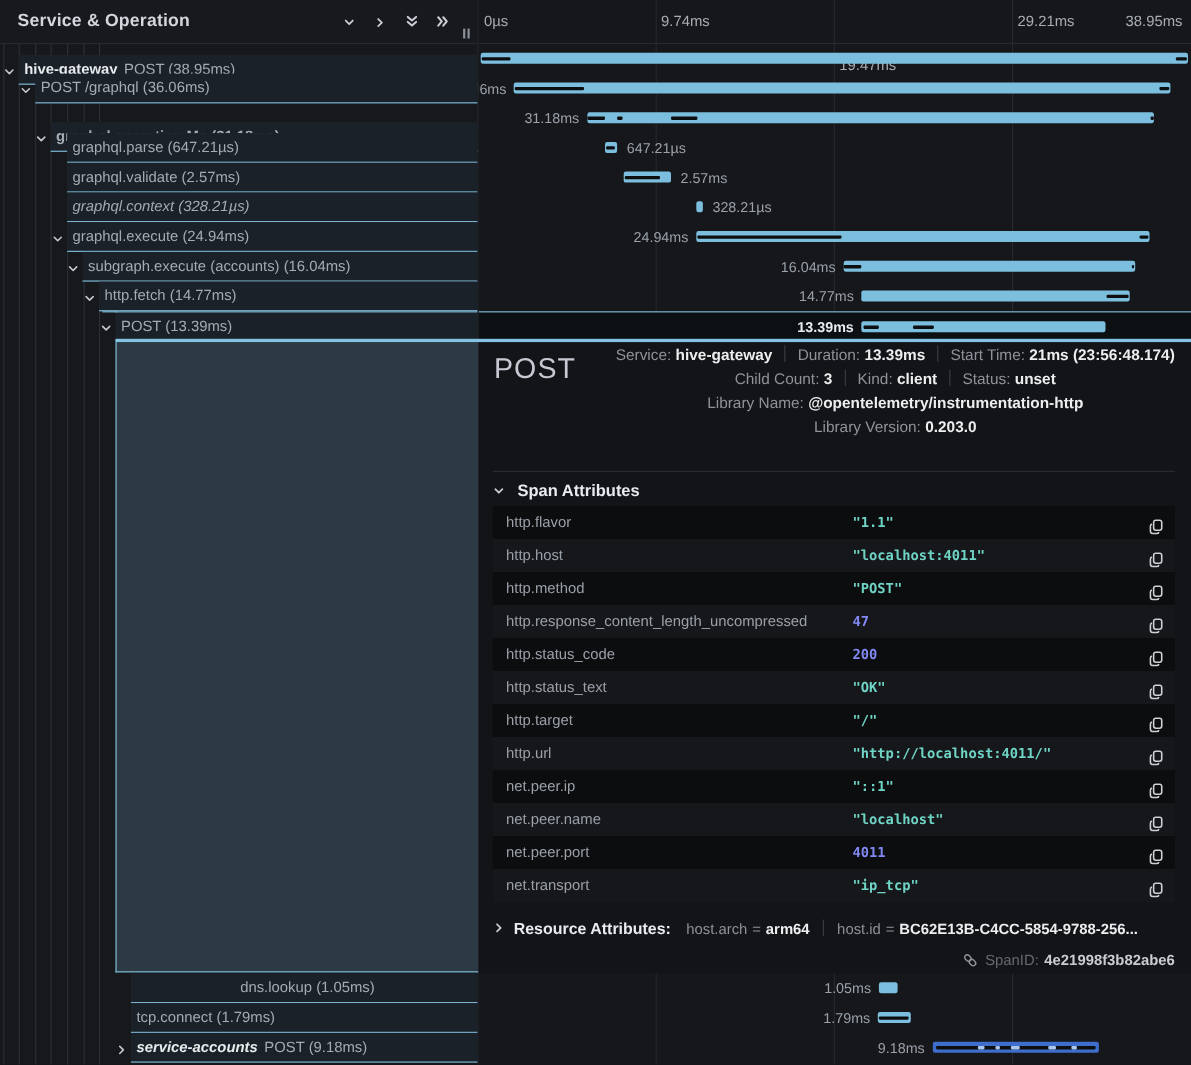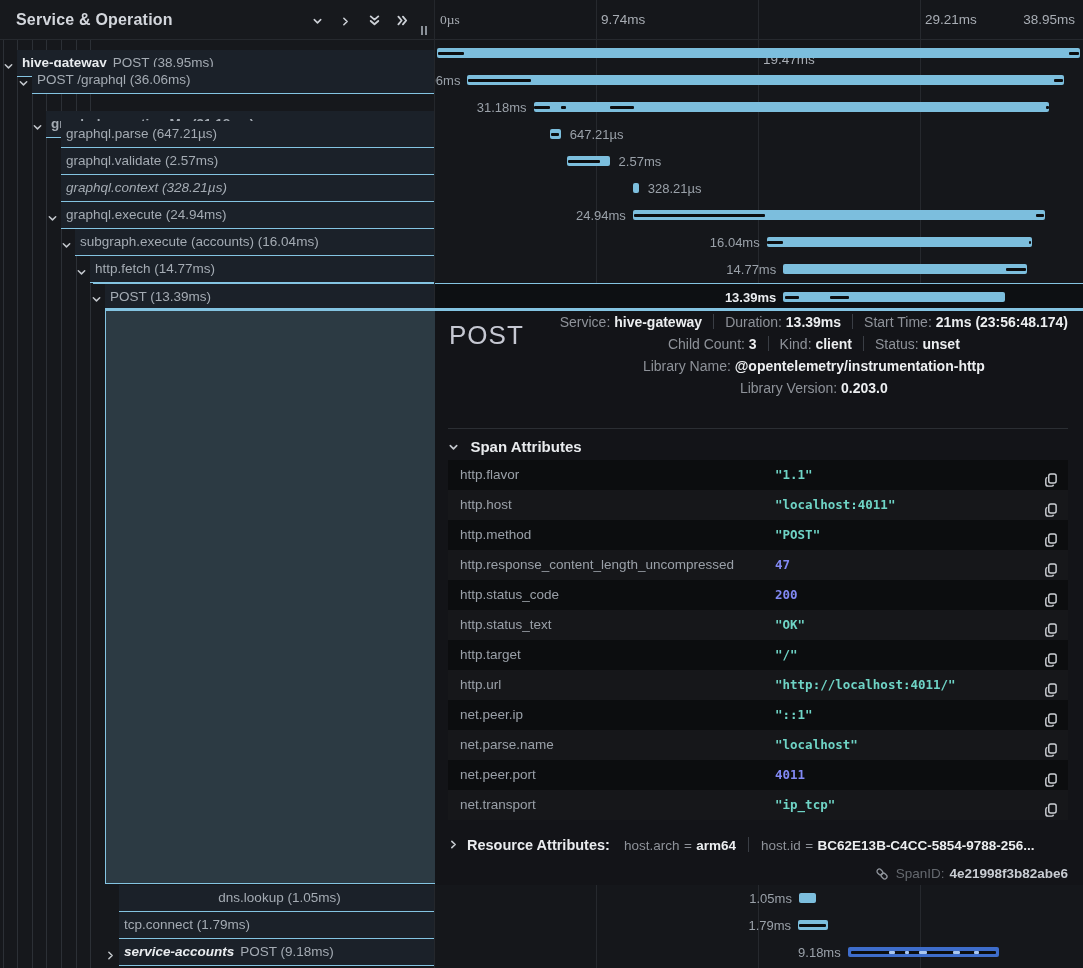--- a/index.html
+++ b/index.html
@@ -82,21 +82,21 @@
 <body>
 
 <div id="app">
   <div id="right-panel">
     <div id="gridlines">
         <div class="gridline" style="left: 161px;"></div>
         <div class="gridline" style="left: 323px;"></div>
         <div class="gridline" style="left: 485px;"></div>
       </div>
     <div id="ruler">
-        <span class="tick" style="left: 5px; font-family: Liberation Serif, serif;">0µs</span>
+        <span class="tick" style="left: 5px;">0µs</span>
         <span class="tick" style="left: 166px;">9.74ms</span>
         <span class="tick" style="left: 328px; margin-top: 40px;">19.47ms</span>
         <span class="tick" style="left: 490px;">29.21ms</span>
         <span class="tick" style="right: 8px;">38.95ms</span>
       </div>
     <div id="bar-rows">
         <div class="bar-row" style="top: 40px;">
           <div class="bar" style="left:1.8px;width:643.2px;background:#7cbedd">
             <div class="bar-seg" style="left:1.7px;width:25.6px"></div>
             <div class="bar-seg" style="left:632.4px;width:9.6px"></div>
@@ -364,21 +364,21 @@
         </div>
         <div class="attr-row">
           <span class="attr-key">net.peer.ip</span>
           <span class="attr-val str">"::1"</span>
           <span class="copy-btn"><svg width="16" height="16" viewBox="0 0 15 15" fill="none" stroke="#cdd0d5" stroke-width="1.35" stroke-linejoin="round">
               <rect x="5.4" y="2.8" width="6.9" height="8.5" rx="1.9"></rect>
               <path d="M9.9 12.9 a2 2 0 0 1 -1.85 1.3 h-3.1 a2.3 2.3 0 0 1 -2.3 -2.3 v-4 a2 2 0 0 1 1.35 -1.9"></path>
             </svg></span>
         </div>
         <div class="attr-row">
-          <span class="attr-key">net.parse.name</span>
+          <span class="attr-key">net.peer.name</span>
           <span class="attr-val str">"localhost"</span>
           <span class="copy-btn"><svg width="16" height="16" viewBox="0 0 15 15" fill="none" stroke="#cdd0d5" stroke-width="1.35" stroke-linejoin="round">
               <rect x="5.4" y="2.8" width="6.9" height="8.5" rx="1.9"></rect>
               <path d="M9.9 12.9 a2 2 0 0 1 -1.85 1.3 h-3.1 a2.3 2.3 0 0 1 -2.3 -2.3 v-4 a2 2 0 0 1 1.35 -1.9"></path>
             </svg></span>
         </div>
         <div class="attr-row">
           <span class="attr-key">net.peer.port</span>
           <span class="attr-val num">4011</span>
           <span class="copy-btn"><svg width="16" height="16" viewBox="0 0 15 15" fill="none" stroke="#cdd0d5" stroke-width="1.35" stroke-linejoin="round">

